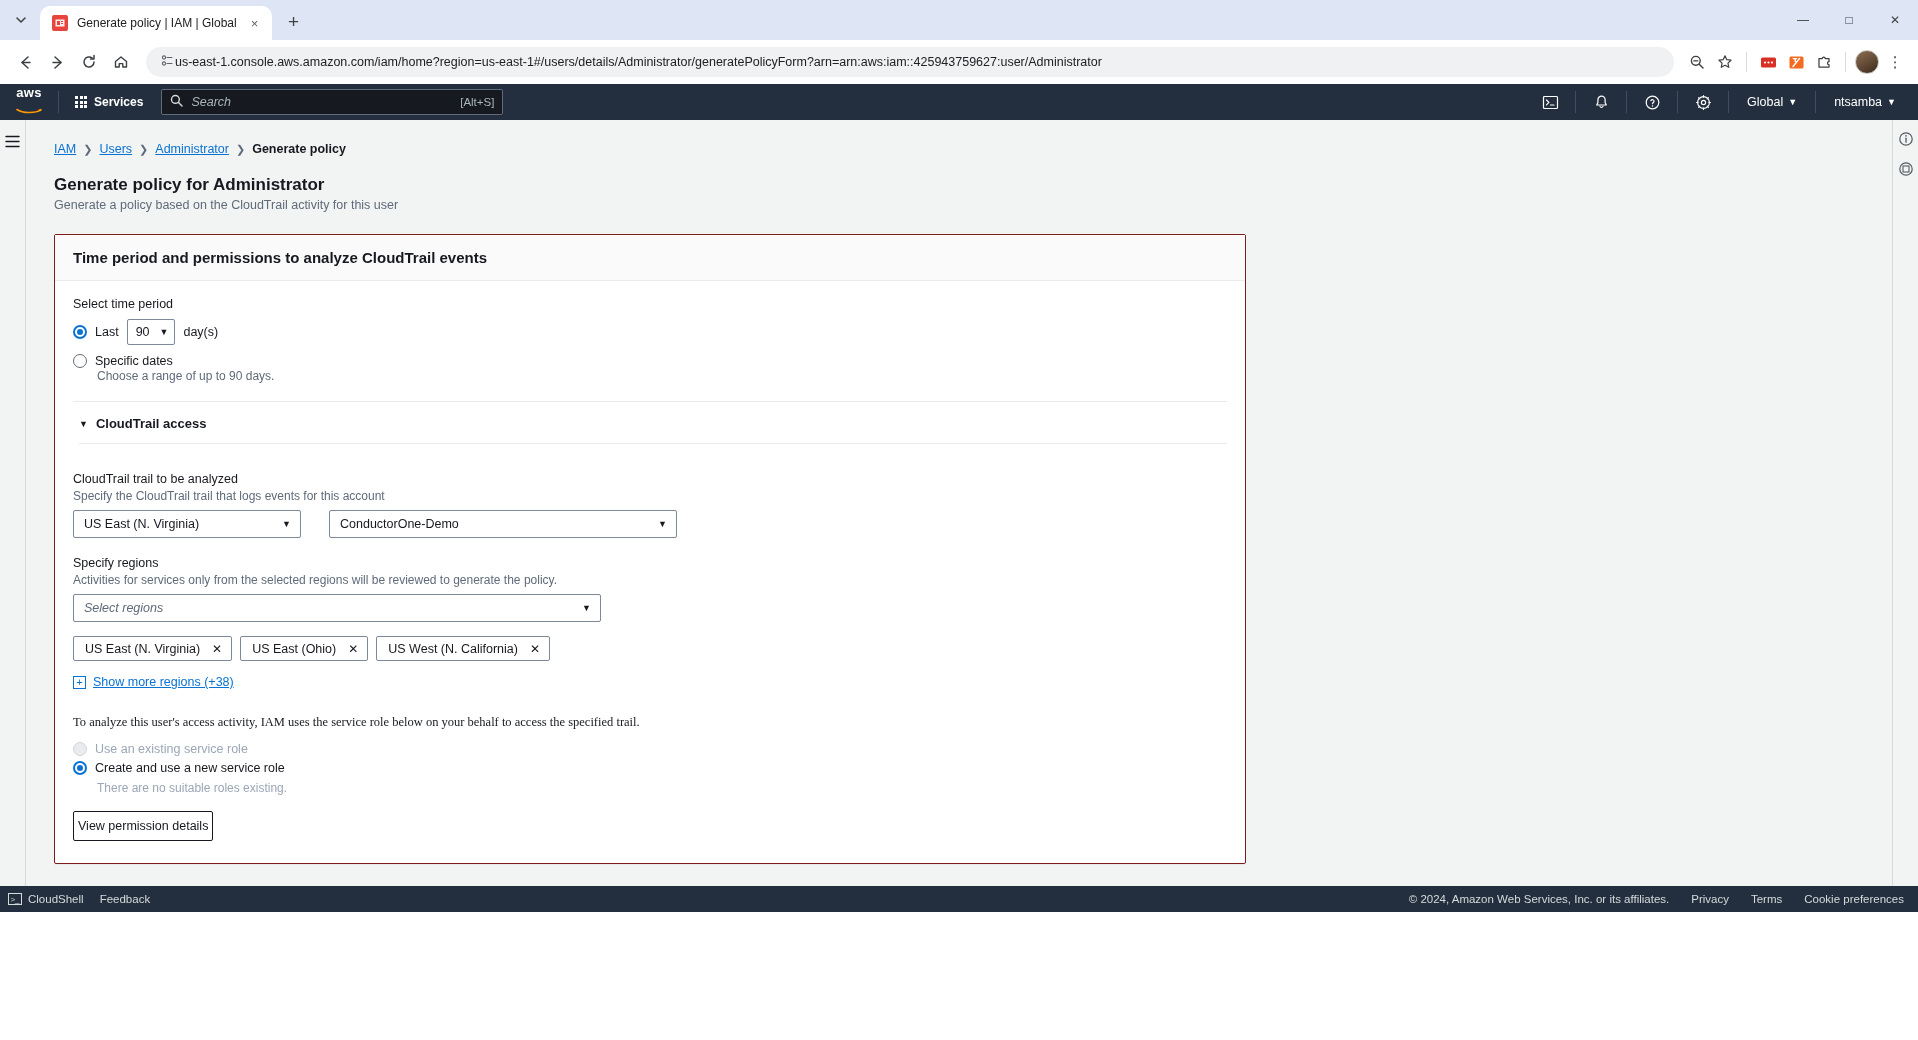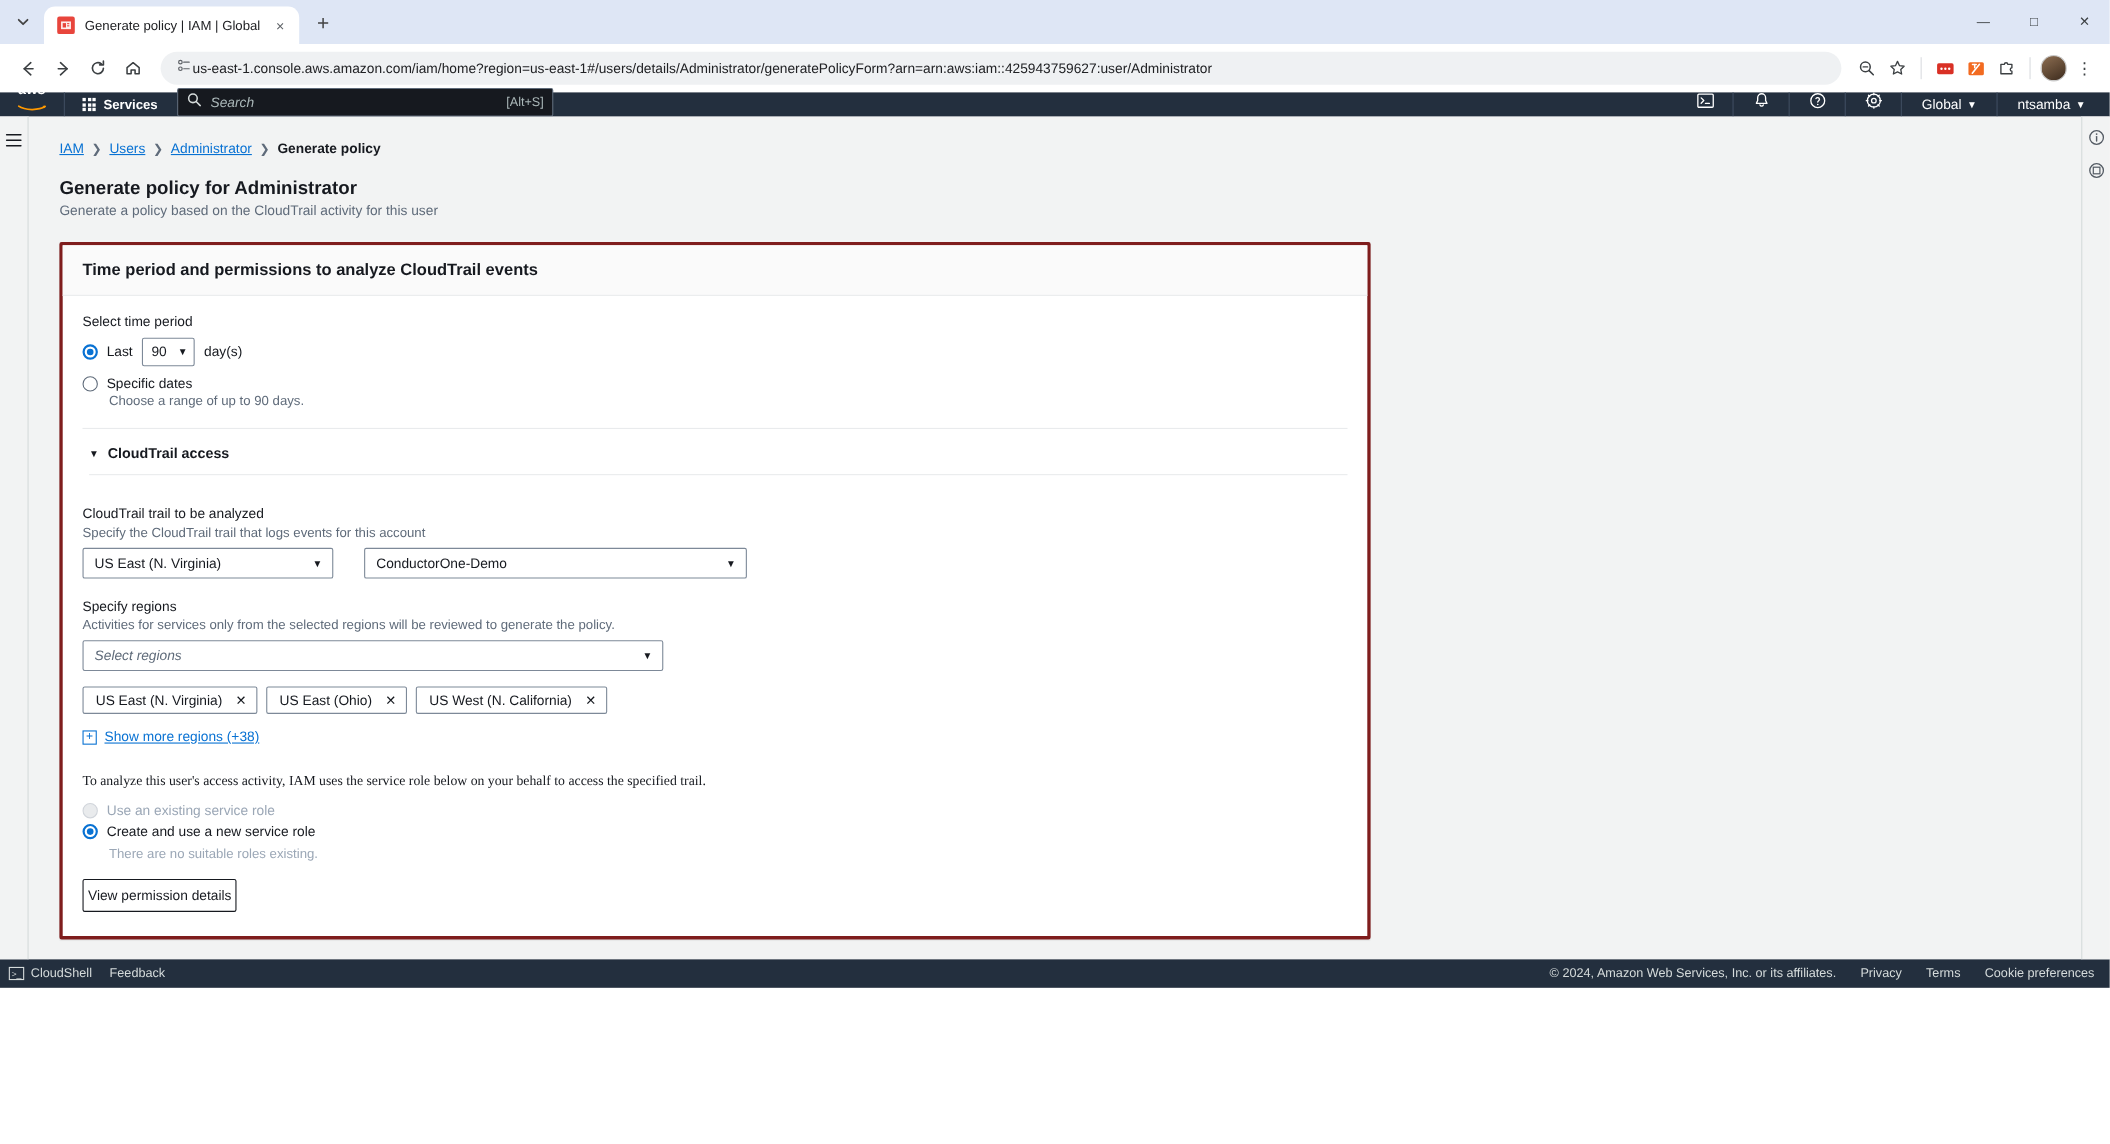--- a/index.html
+++ b/index.html
@@ -109,24 +109,24 @@
   .avatar-circle {
     width: 24px; height: 24px; border-radius: 50%;
     background: linear-gradient(150deg,#8d6e52 0%,#5d4632 60%,#3b2a1d 100%);
     border: 1px solid #c8c8c8;
     flex: none;
   }
   .tb-sep { width: 1px; height: 20px; background: #dadce0; margin: 0 6px; }
 
   
   .aws-header {
-    height: 22px;
+    height: 36px;
     background: #232f3e;
     display: flex;
-    align-items: flex-end;
+    align-items: center;
     padding: 0 14px 0 10px;
     color: #fff;
   }
   .aws-logo {
     width: 38px; display: flex; flex-direction: column;
     align-items: center; padding: 0 6px;
   }
   .aws-logo-text { font-size: 13px; font-weight: bold; letter-spacing: 0.3px; line-height: 1; }
   .aws-logo-smile { margin-top: 1px; }
   .hdr-sep { width: 1px; height: 22px; background: #3f4d60; margin: 0 10px; }
@@ -186,21 +186,21 @@
   .breadcrumb { display: flex; align-items: center; gap: 7px; font-size: 12.5px; margin-bottom: 19px; }
   .breadcrumb a { color: #0972d3; text-decoration: underline; }
   .breadcrumb .crumb-current { color: #16191f; font-weight: bold; }
   .breadcrumb .sep { color: #5f6b7a; font-size: 11px; }
 
   .page-title { font-size: 17px; font-weight: bold; color: #16191f; margin: 0 0 3px 0; }
   .page-sub { font-size: 12.5px; color: #5f6b7a; margin-bottom: 22px; }
 
   .card {
     background: #fff;
-    border: 3px solid #7f1d1d;
+    border: 1px solid #7f1d1d;
     border-radius: 2px;
     width: 1192px;
     box-shadow: 0 1px 1px rgba(0,0,0,0.05);
   }
   .card-header {
     padding: 14px 18px;
     border-bottom: 1px solid #e9ebed;
     background: #fafafa;
   }
   .card-header h2 { margin: 0; font-size: 15px; font-weight: bold; color: #16191f; }

